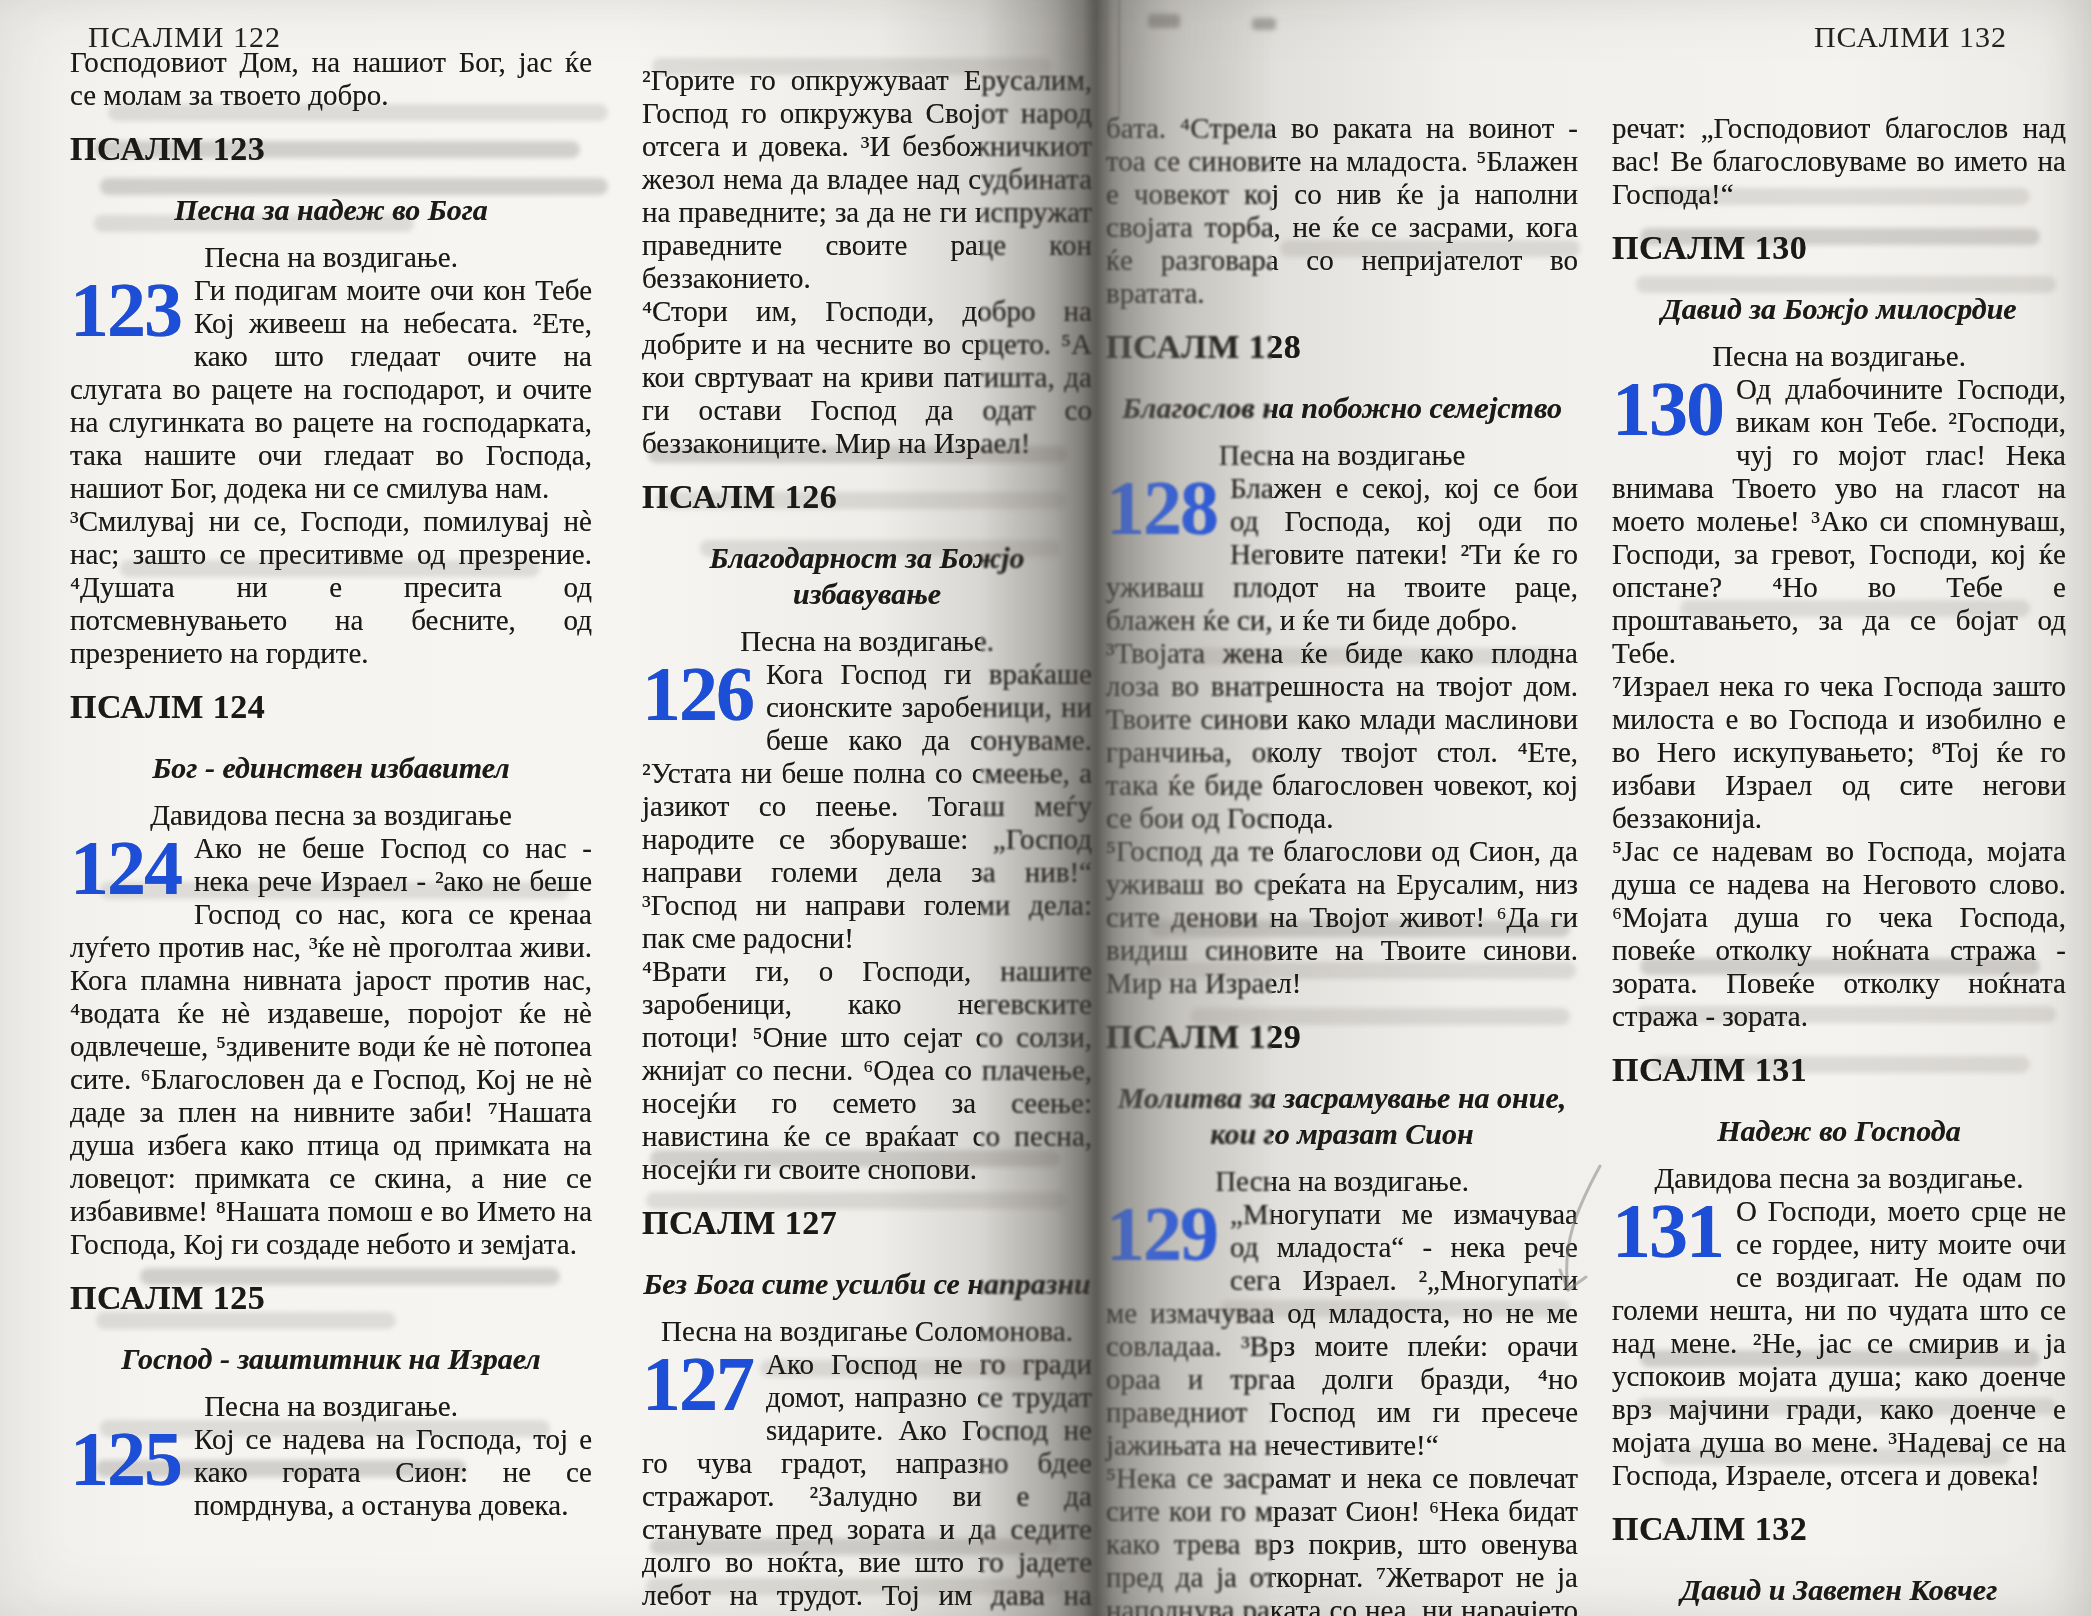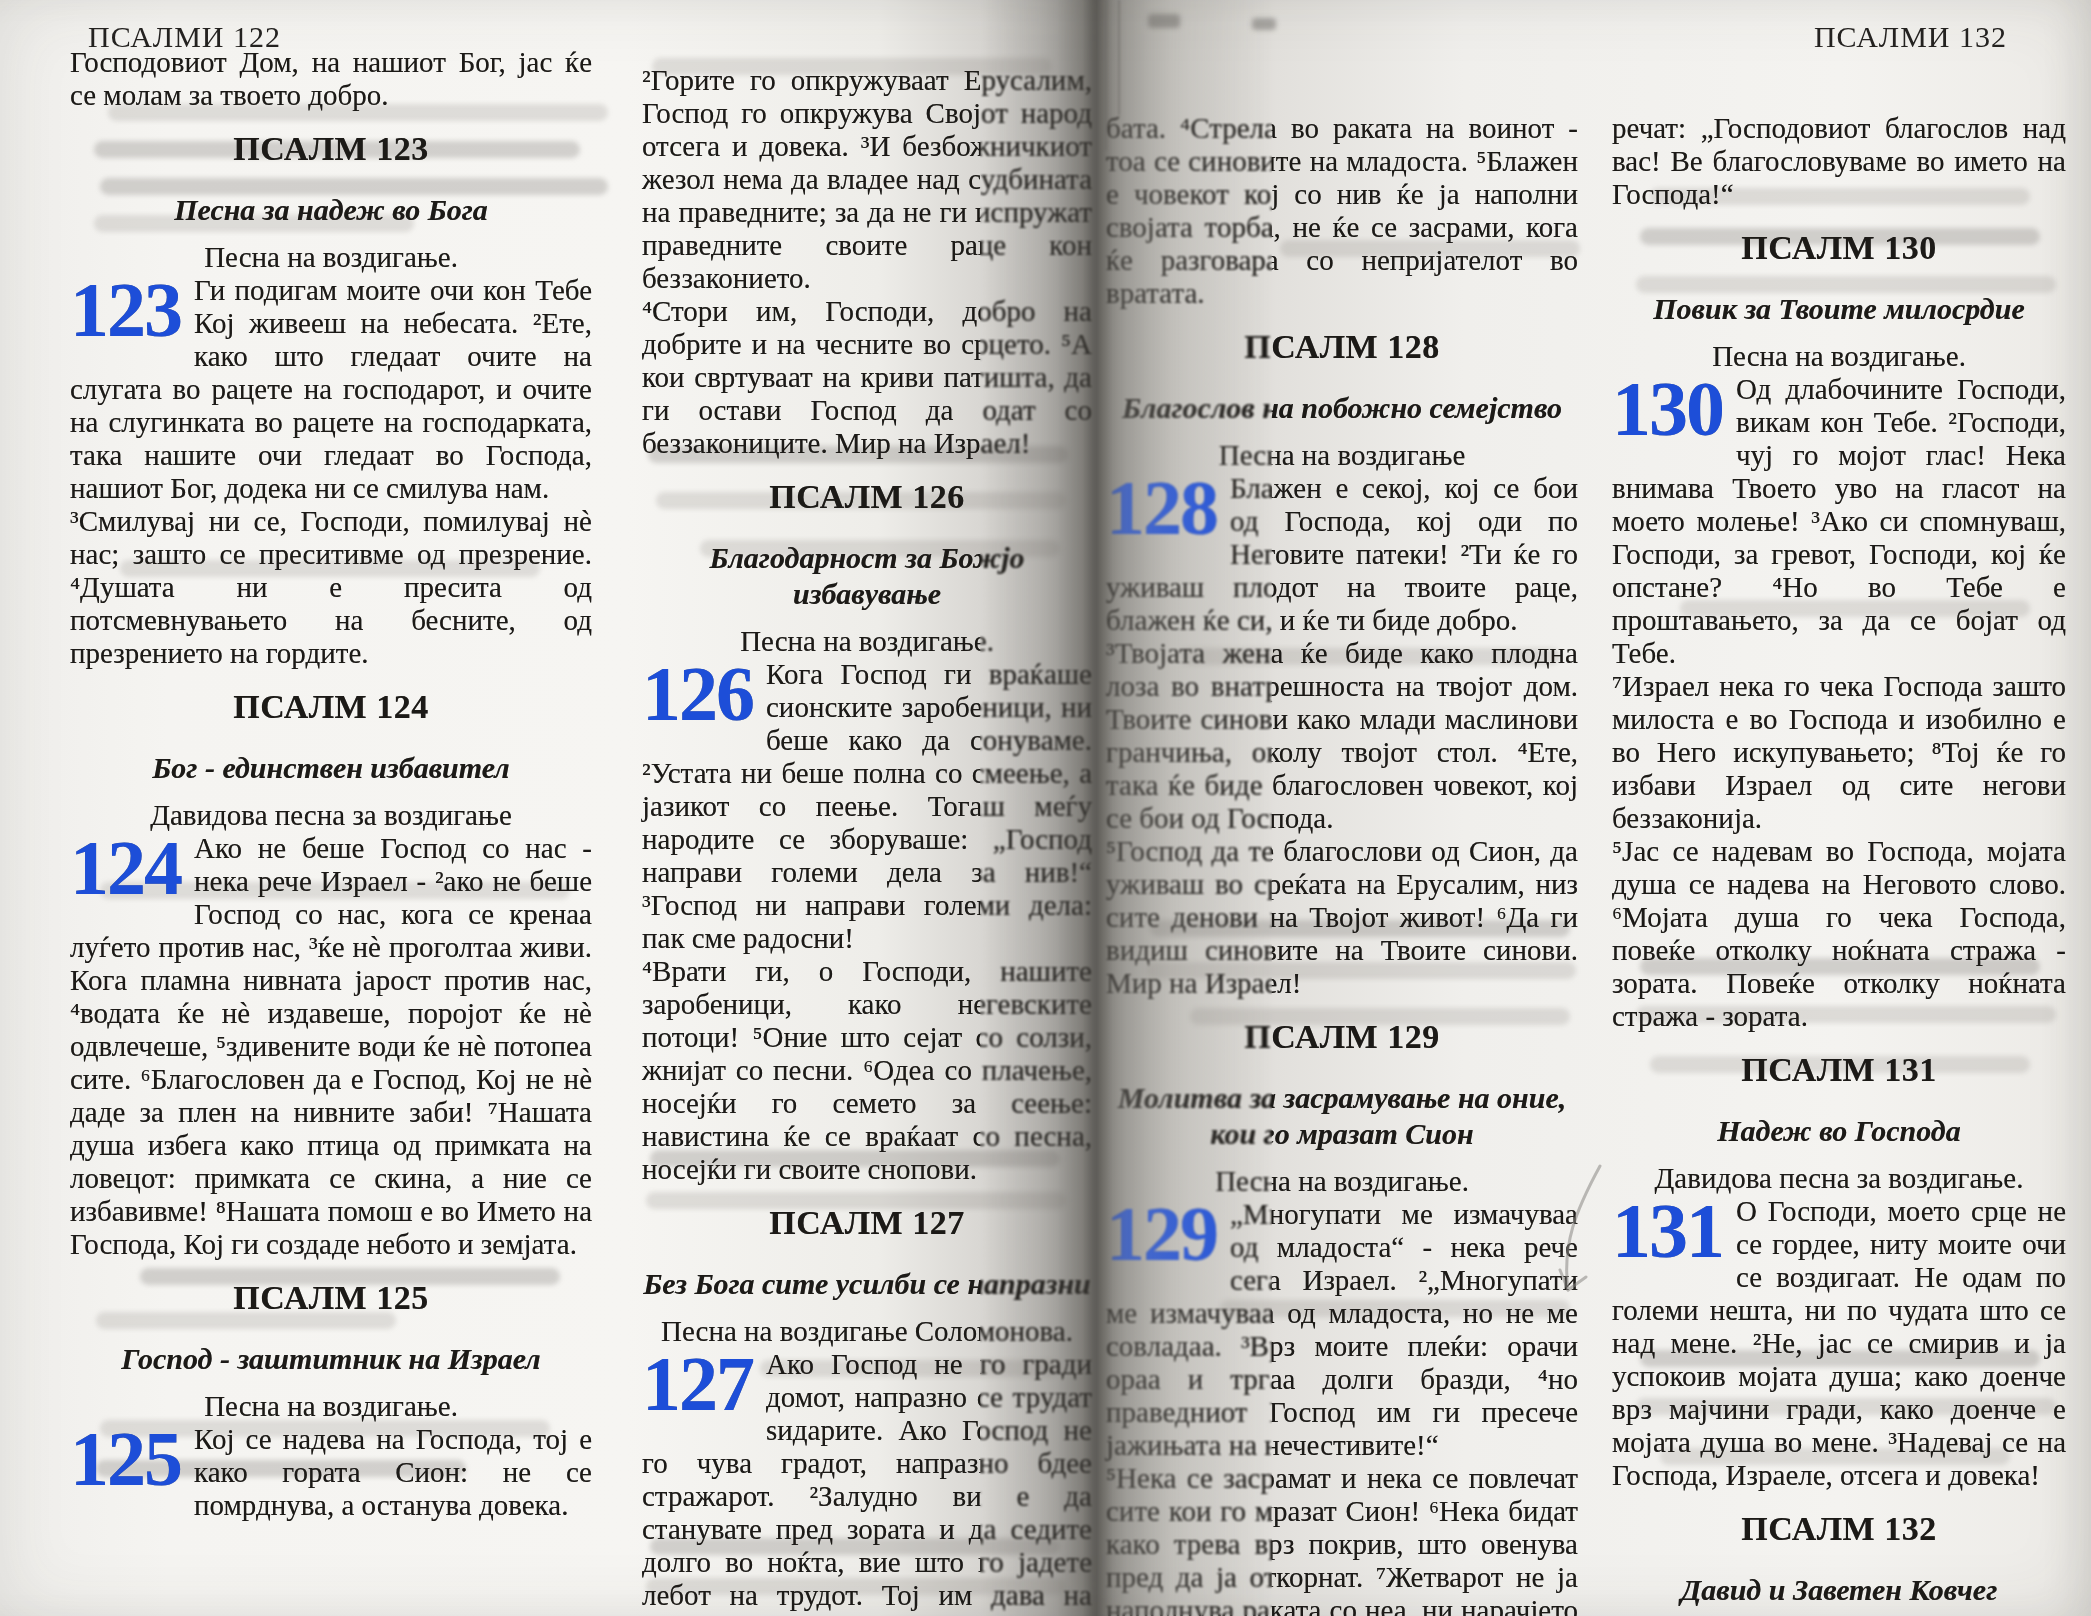--- a/index.html
+++ b/index.html
@@ -28,21 +28,21 @@
 
   .col{position:absolute;z-index:2;color:#1c1a17;text-align:justify;
        font-size:29px;line-height:33px;
        text-shadow:0 0 .6px rgba(28,26,23,.55);}
   .c1{left:70px;  top:46px;  width:522px;}
   .c2{left:642px; top:64px;  width:450px;}
   .c3{left:1106px;top:112px; width:472px;}
   .c4{left:1612px;top:112px; width:454px;}
 
   .col p{margin:0;}
-  p.h{font-size:34px;line-height:38px;font-weight:bold;text-align:center;margin-top:18px;letter-spacing:.5px;}
+  p.h{font-size:34px;line-height:38px;font-weight:bold;text-align:left;margin-top:18px;letter-spacing:.5px;}
   p.s{font-size:30px;line-height:36px;font-weight:bold;font-style:italic;text-align:center;margin-top:24px;}
   p.i{text-align:center;margin-top:13px;}
   p.t{margin-top:0;}
   .pnum{
     float:left;font-size:78px;line-height:64px;font-weight:bold;
     margin:4px 13px 0 0;letter-spacing:-2px;color:#1d4ed8;
   }
 
   
   .bl{position:absolute;z-index:1;height:17px;border-radius:9px;
@@ -152,21 +152,21 @@
   <p class="h">ПСАЛМ 129</p>
   <p class="s">Молитва за засрамување на оние, кои го мразат Сион</p>
   <p class="i">Песна на воздигање.</p>
   <p class="t"><span class="pnum">129</span><span>„Многупати ме измачуваа од младоста“ - нека рече сега Израел. ²„Многупати ме измачуваа од младоста, но не ме совладаа. ³Врз моите плеќи: орачи ораа и тргаа долги бразди, ⁴но праведниот Господ им ги пресече јажињата на нечестивите!“</span></p>
   <p class="t">⁵Нека се засрамат и нека се повлечат сите кои го мразат Сион! ⁶Нека бидат како трева врз покрив, што овенува пред да ја откорнат. ⁷Жетварот не ја наполнува раката со неа, ни нарачјето оној што ги врзува сноповите. ⁸А минувачите нема да</p>
 </div>
 
 <div class="col c4">
   <p class="t">речат: „Господовиот благослов над вас! Ве благословуваме во името на Господа!“</p>
   <p class="h">ПСАЛМ 130</p>
-  <p class="s">Повик за Твоите милосрдие</p>
+  <p class="s">Давид за Божјо милосрдие</p>
   <p class="i">Песна на воздигање.</p>
   <p class="t"><span class="pnum">130</span><span>Од длабочините Господи, викам кон Тебе. ²Господи, чуј го мојот глас! Нека внимава Твоето уво на гласот на моето молење! ³Ако си спомнуваш, Господи, за гревот, Господи, кој ќе опстане? ⁴Но во Тебе е проштавањето, за да се бојат од Тебе.</span></p>
   <p class="t">⁷Израел нека го чека Господа зашто милоста е во Господа и изобилно е во Него искупувањето; ⁸Тој ќе го избави Израел од сите негови беззаконија.</p>
   <p class="t">⁵Јас се надевам во Господа, мојата душа се надева на Неговото слово. ⁶Мојата душа го чека Господа, повеќе отколку ноќната стража - зората. Повеќе отколку ноќната стража - зората.</p>
   <p class="h">ПСАЛМ 131</p>
   <p class="s">Надеж во Господа</p>
   <p class="i">Давидова песна за воздигање.</p>
   <p class="t"><span class="pnum">131</span><span>О Господи, моето срце не се гордее, ниту моите очи се воздигаат. Не одам по големи нешта, ни по чудата што се над мене. ²Не, јас се смирив и ја успокоив мојата душа; како доенче врз мајчини гради, како доенче е мојата душа во мене. ³Надевај се на Господа, Израеле, отсега и довека!</span></p>
   <p class="h">ПСАЛМ 132</p>
   <p class="s">Давид и Заветен Ковчег</p>

